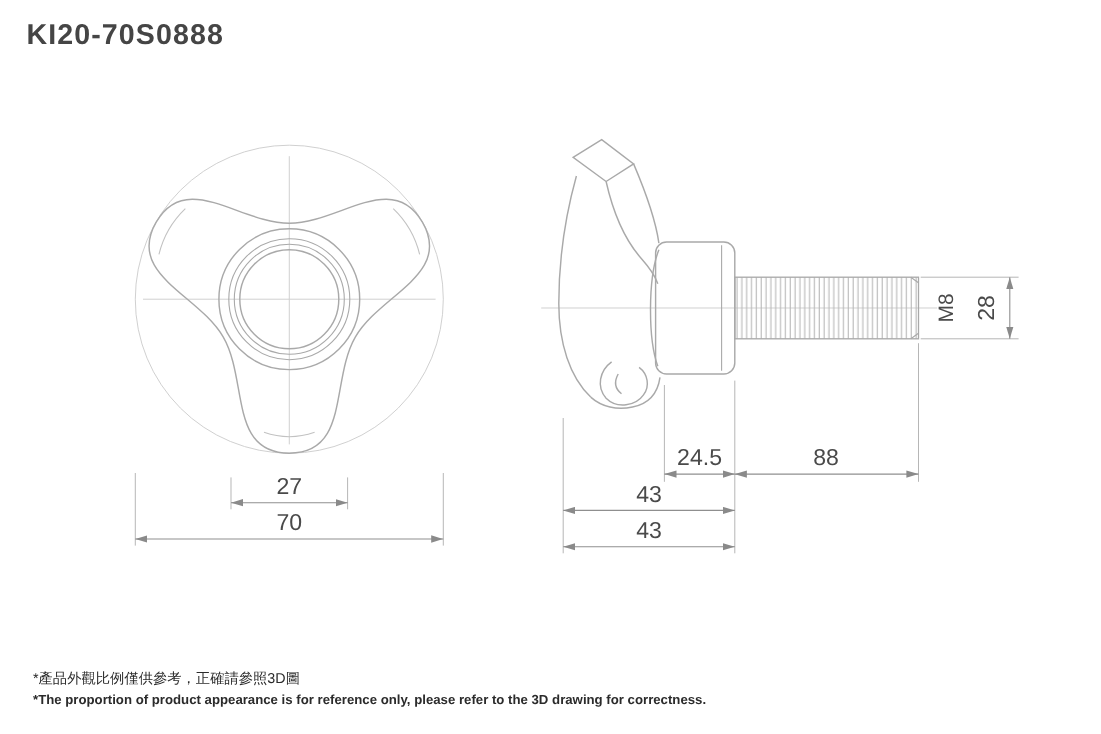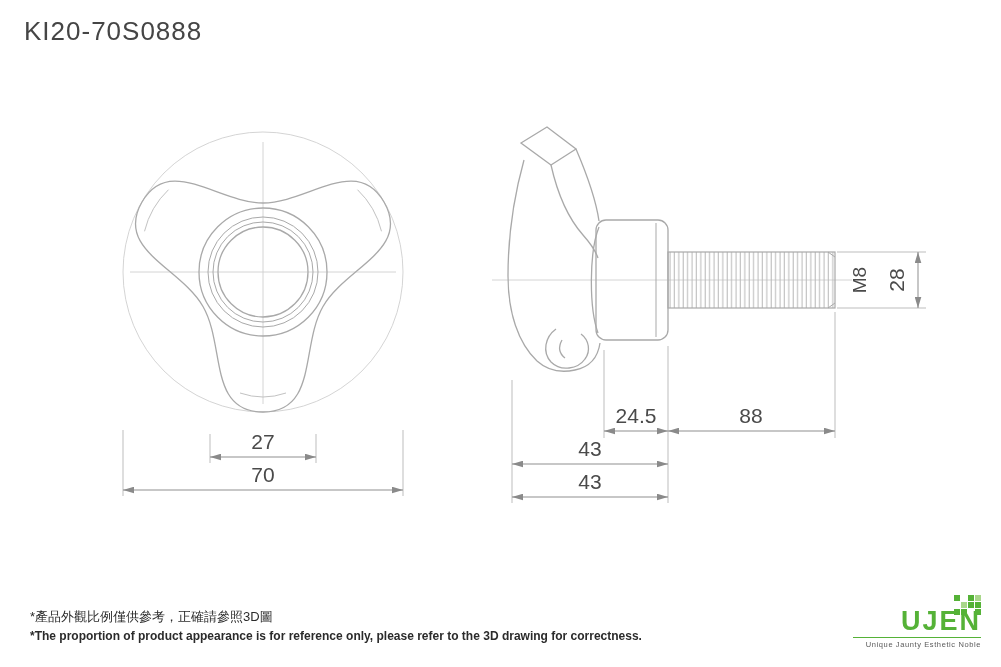--- a/index.html
+++ b/index.html
@@ -1,18 +1,18 @@
 <!DOCTYPE html>
 <html><head>
 <meta charset="utf-8">
 <style>
   html,body{margin:0;padding:0;background:#ffffff;}
   body{width:1001px;height:667px;overflow:hidden;font-family:"Liberation Sans",sans-serif;}
   .canvas{position:relative;width:1001px;height:667px;background:#fff;}
-  .title{position:absolute;left:24px;top:16px;font-size:26px;color:#454545;letter-spacing:1px;font-weight:400;}
+  .title{position:absolute;left:24px;top:16px;font-size:26px;color:#454545;letter-spacing:1px;font-weight:700;}
   svg.drawing{position:absolute;left:0;top:0;}
   .dim-text{fill:#4a4a4a;font-size:21px;font-family:"Liberation Sans",sans-serif;}
   .dim-text-small{fill:#4a4a4a;font-size:19px;font-family:"Liberation Sans",sans-serif;}
   .footer{position:absolute;left:30px;bottom:24px;color:#2b2b2b;}
   .footer .zh{font-size:13px;margin-bottom:3px;}
   .footer .en{font-size:12px;font-weight:bold;}
   .brand{position:absolute;right:20px;bottom:18px;width:128px;text-align:right;}
   .brand .pixels{position:absolute;right:0;top:-12px;display:grid;grid-template-columns:repeat(4,6px);grid-auto-rows:6px;gap:1px;}
   .brand .pixels .c{width:6px;height:6px;}
   .brand .pixels .g{background:#55b237;}
@@ -123,32 +123,14 @@
       <text class="dim-text-small" transform="translate(866 280) rotate(-90)" text-anchor="middle">M8</text>
       <text class="dim-text" transform="translate(904 280) rotate(-90)" text-anchor="middle">28</text>
     </g>
   </svg>
 
   <div class="footer">
     <div class="zh">*產品外觀比例僅供參考，正確請參照3D圖</div>
     <div class="en">*The proportion of product appearance is for reference only, please refer to the 3D drawing for correctness.</div>
   </div>
 
-  <div class="brand">
-    <div class="pixels">
-      <div class="c g"></div>
-        <div class="c"></div>
-        <div class="c g"></div>
-        <div class="c l"></div>
-      <div class="c"></div>
-        <div class="c l"></div>
-        <div class="c g"></div>
-        <div class="c g"></div>
-      <div class="c g"></div>
-        <div class="c g"></div>
-        <div class="c"></div>
-        <div class="c g"></div>
-    </div>
-    <div class="name">UJEN</div>
-    <div class="tagline">Unique Jaunty Esthetic Noble</div>
-  </div>
 
 </div>
 
 </body></html>

